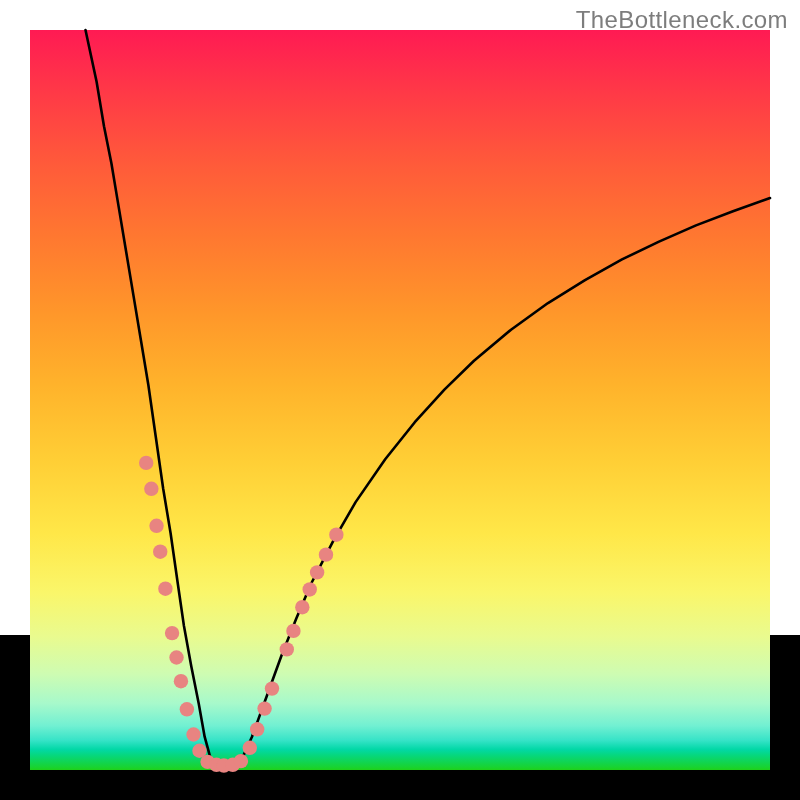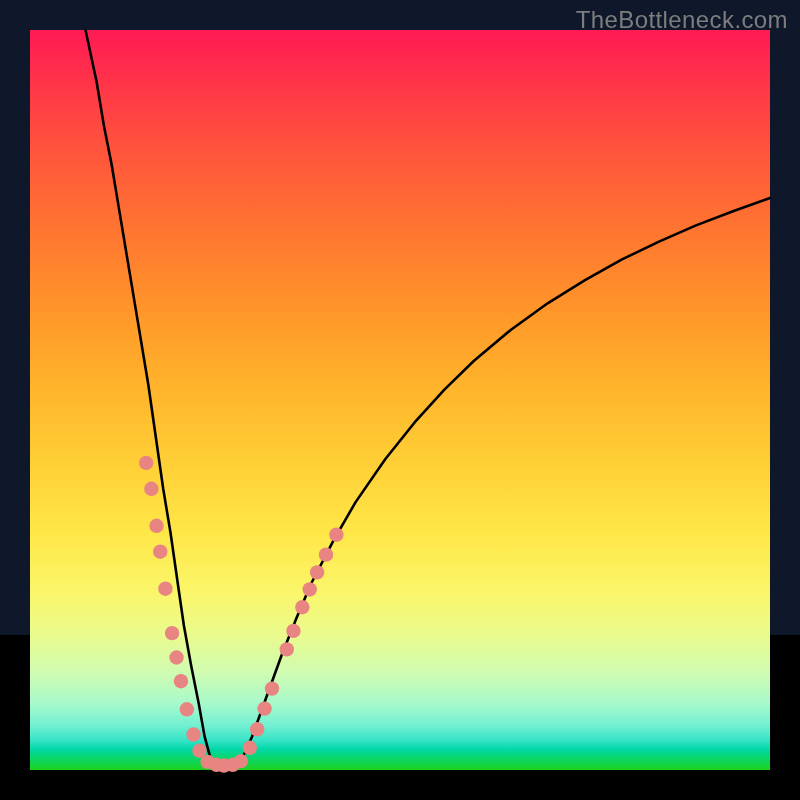--- a/index.html
+++ b/index.html
@@ -8,21 +8,21 @@
     width: 800px;
     height: 800px;
     overflow: hidden;
     background: #000;
     font-family: Arial, Helvetica, sans-serif;
   }
   .container {
     position: relative;
     width: 800px;
     height: 635px;
-    background: #0f172a;
+    background: #ffffff;
   }
   .plot-area {
     position: absolute;
     left: 30px;
     top: 30px;
     width: 740px;
     height: 740px;
     background: linear-gradient(to bottom,
       #ff1a53 0%,
       #ff3b46 9%,

